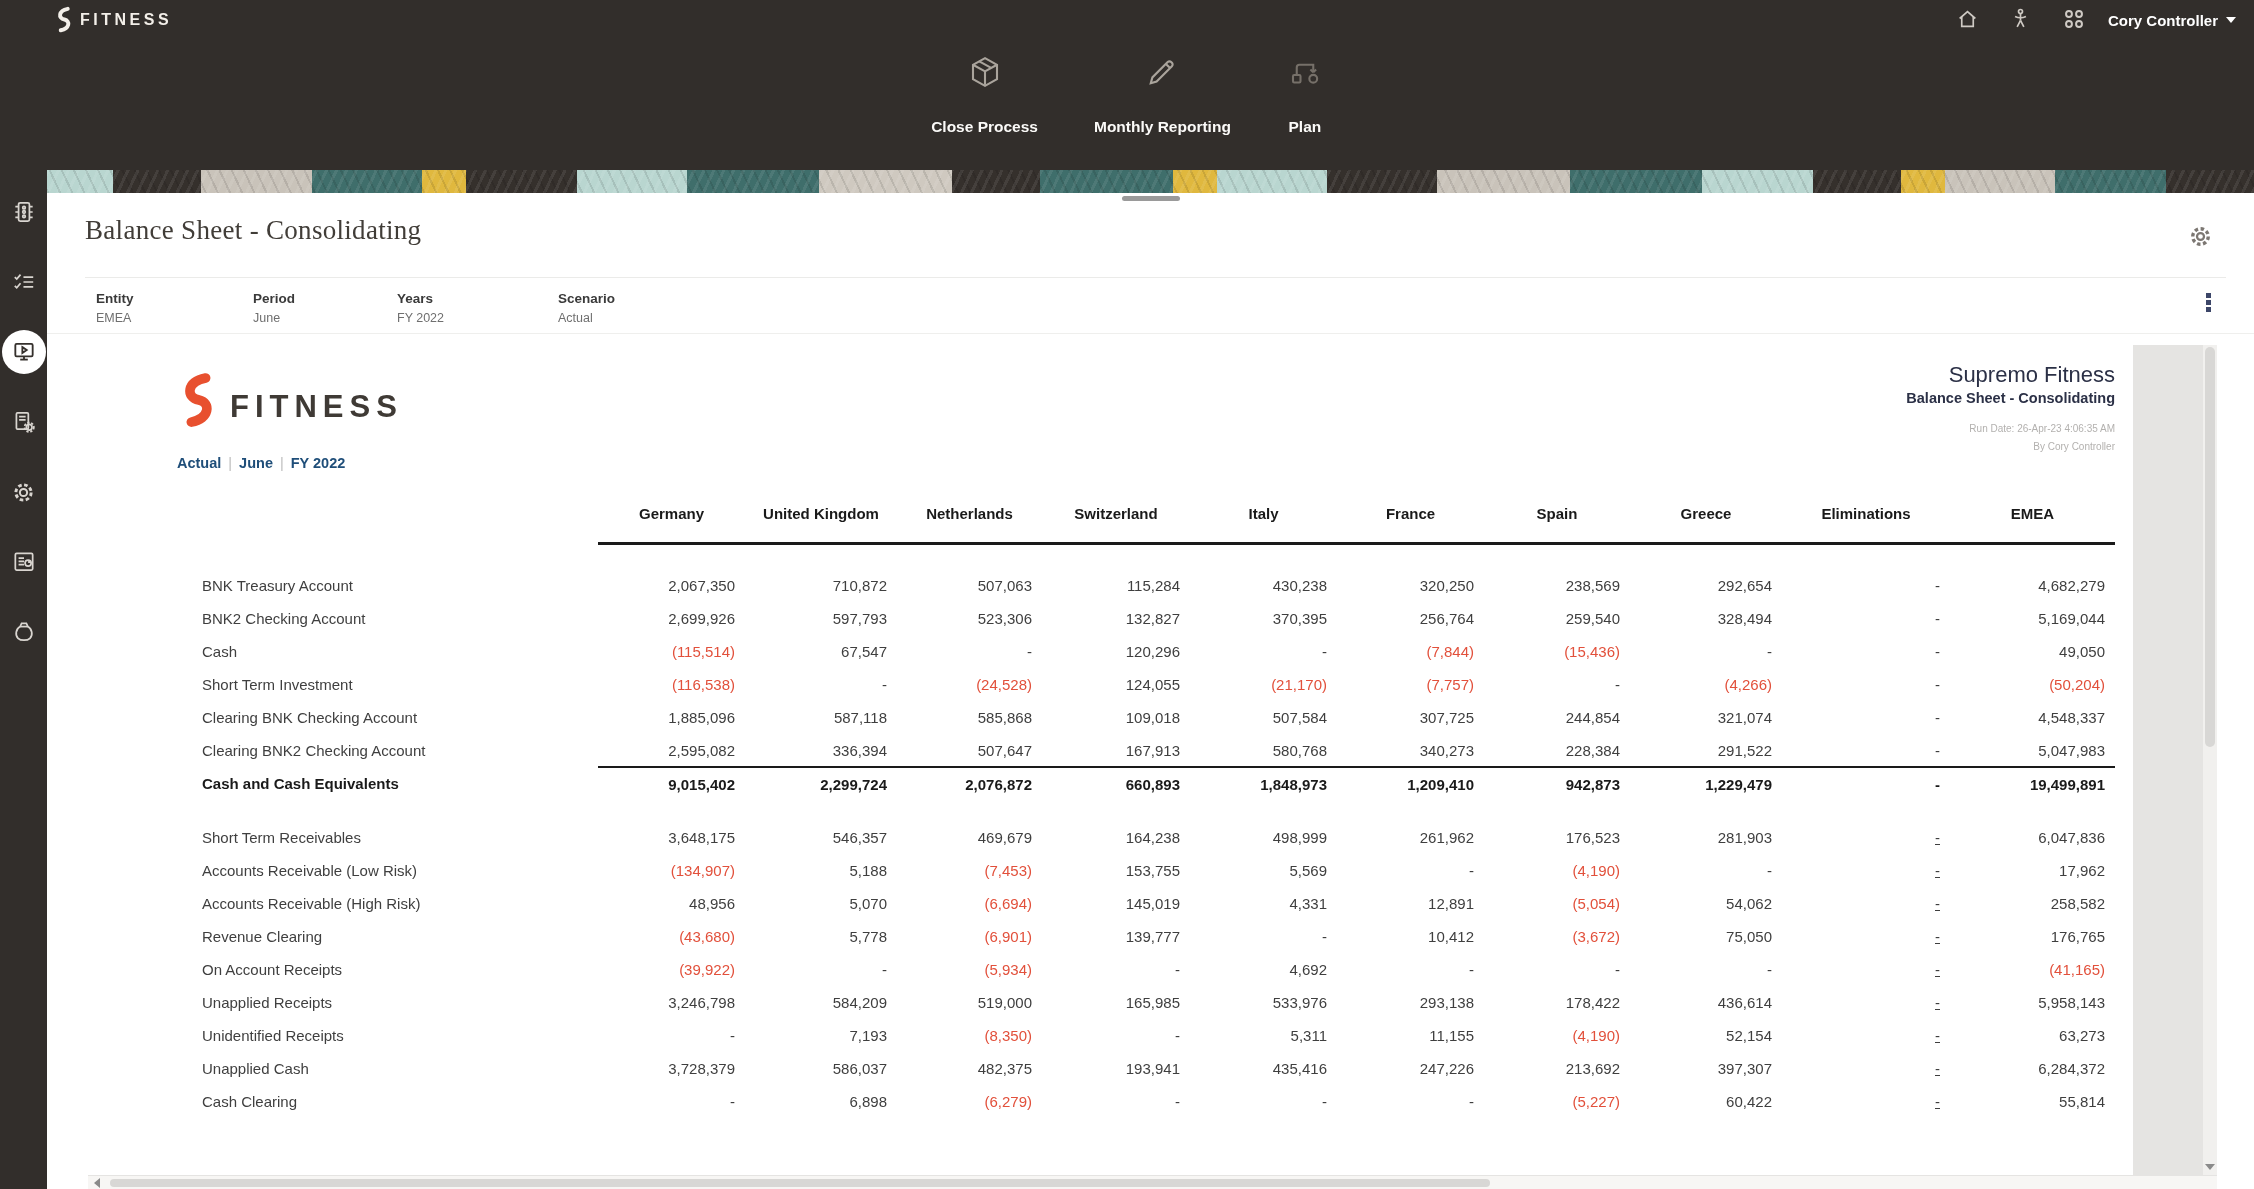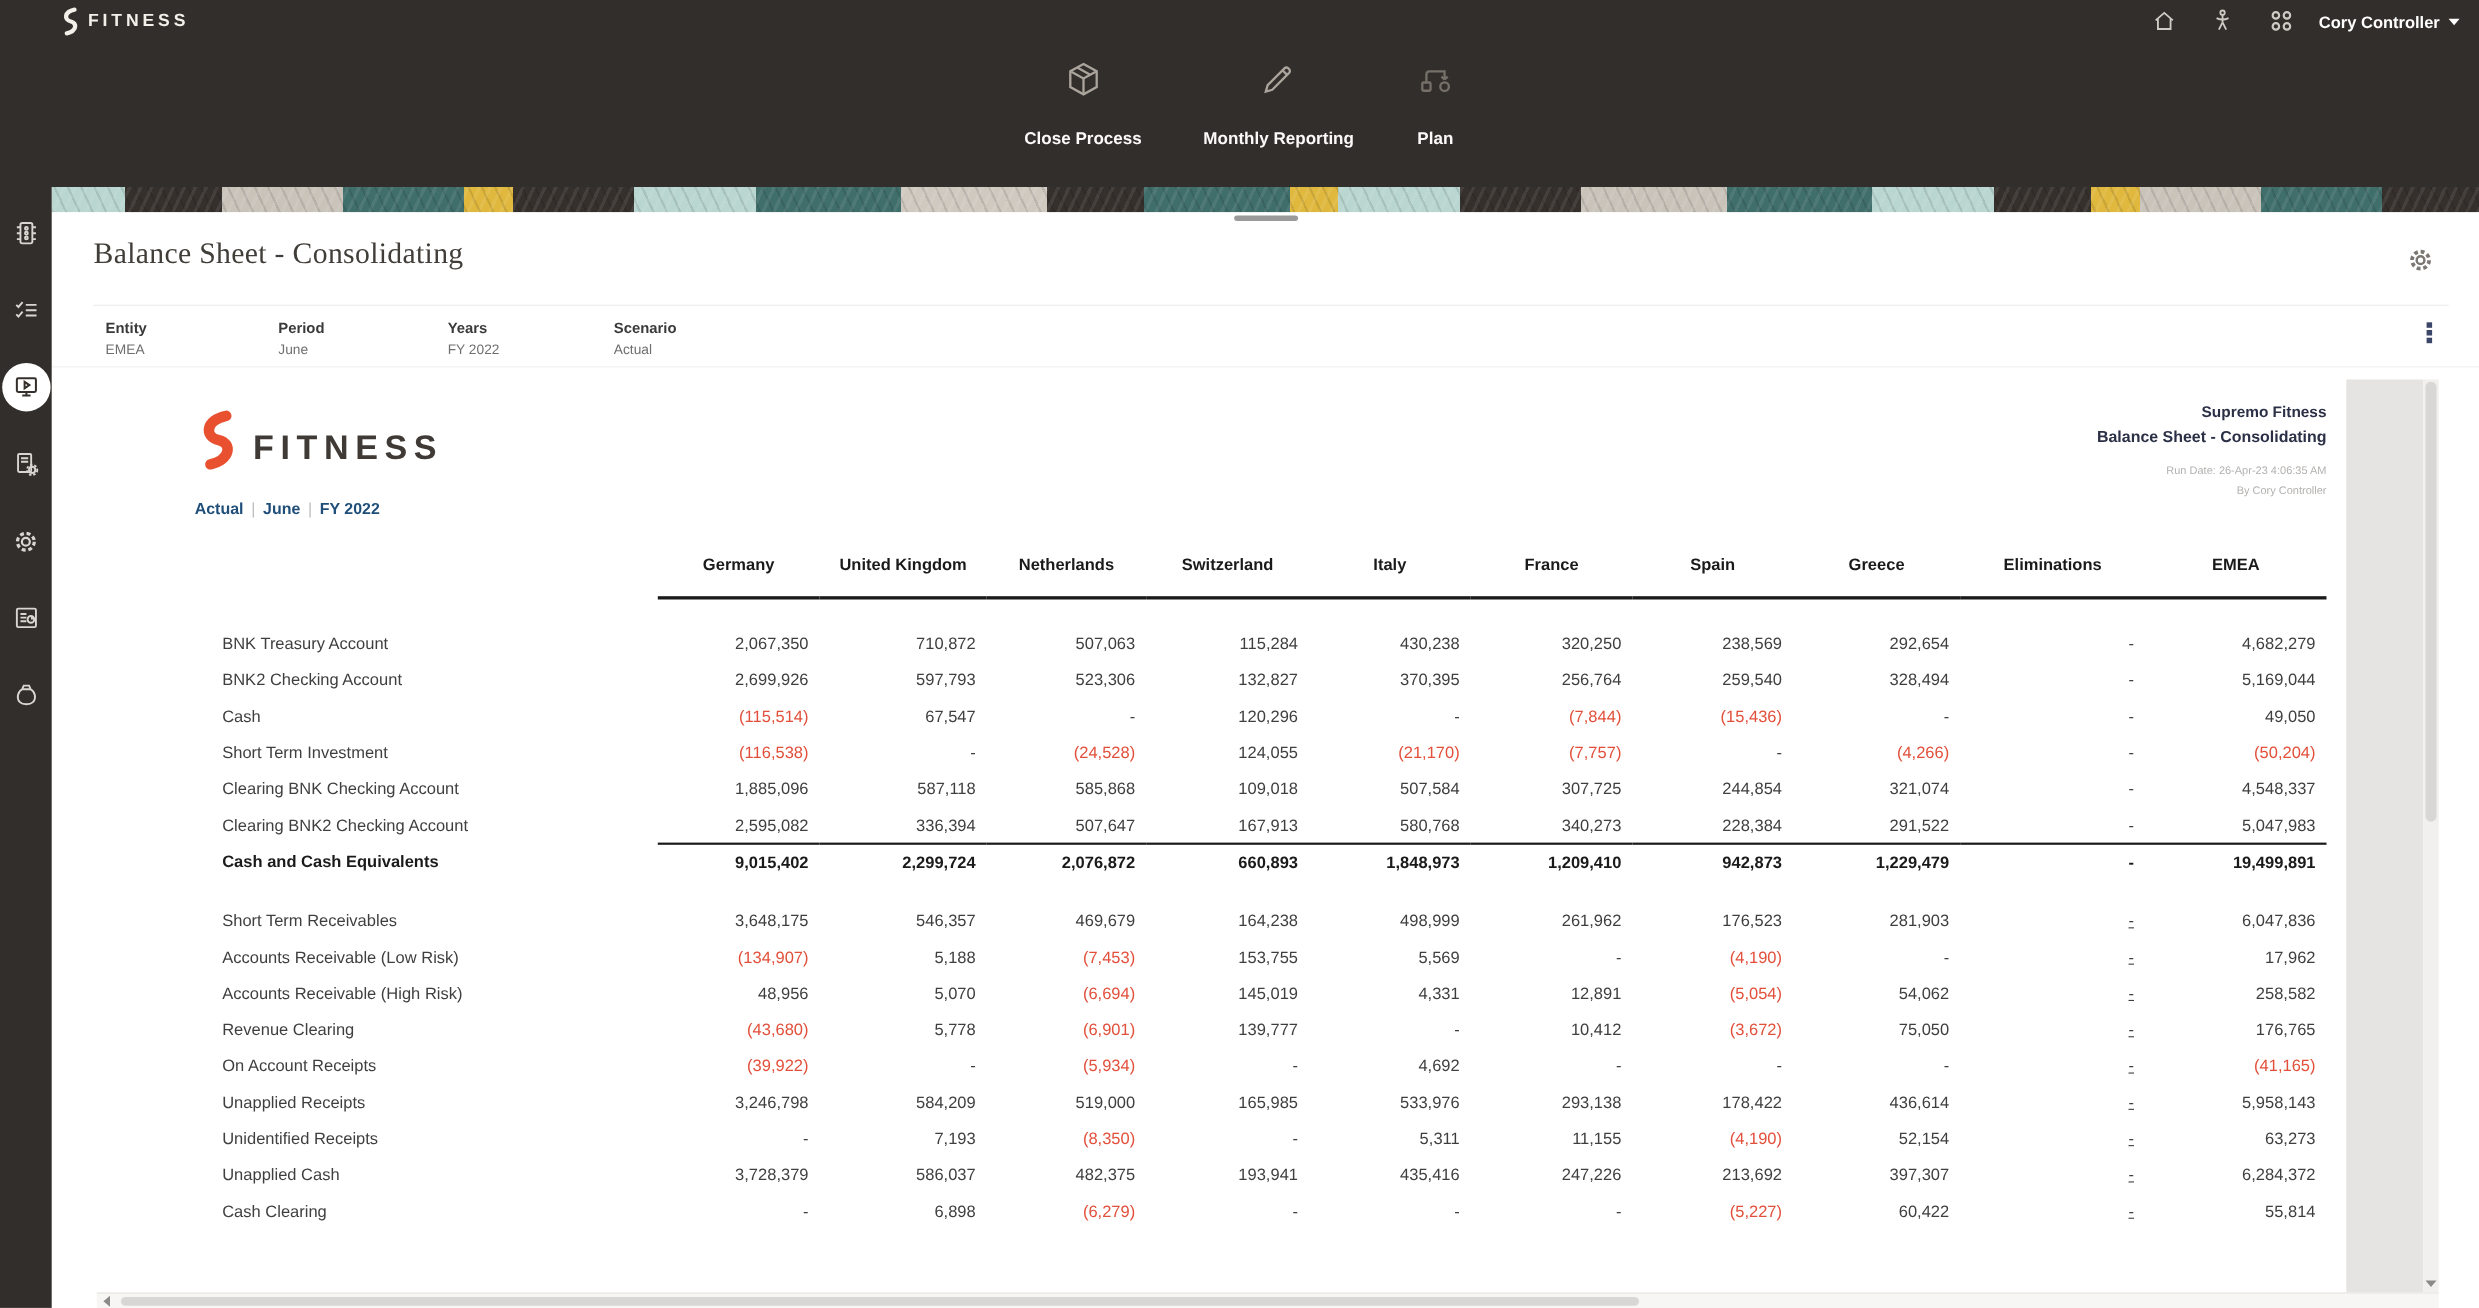--- a/index.html
+++ b/index.html
@@ -51,33 +51,33 @@
   .content{position:absolute;left:47px;top:193px;width:2207px;height:996px;background:#fff}
   .drag-handle{position:absolute;left:1075px;top:3px;width:58px;height:5px;border-radius:3px;background:#9a9a9a;cursor:grab}
   .page-title{position:absolute;left:38px;top:22px;font-family:"Liberation Serif",serif;font-weight:normal;
     font-size:27px;color:#413d38;letter-spacing:.3px}
   .gear-btn{position:absolute;right:40px;top:30px;background:none;border:none;color:#7c7772;cursor:pointer}
   .divider1{position:absolute;left:38px;right:28px;top:84px;height:1px;background:#ebebe9}
   .divider2{position:absolute;left:0;right:0;top:140px;height:1px;background:#efefed}
   .pov-item{position:absolute;top:98px;cursor:pointer}
   .pov-label{font-size:13.5px;font-weight:bold;color:#3a3a3a}
   .pov-value{font-size:12.5px;color:#6f6f6f;margin-top:5px}
-  .pov-0{left:49px}.pov-1{left:206px}.pov-2{left:360px}.pov-3{left:511px}
+  .pov-0{left:49px}.pov-1{left:206px}.pov-2{left:350px}.pov-3{left:511px}
   .kebab{position:absolute;right:43px;top:100px;background:none;border:none;cursor:pointer;
     display:flex;flex-direction:column;gap:2px}
   .kebab i{width:5px;height:5px;background:#3c4668;display:block}
 
   
   .report{position:absolute;left:41px;top:152px;width:2045px;height:830px;background:#fff}
   .rlogo-s{position:absolute;left:87px;top:26px}
   .rlogo-text{position:absolute;left:142px;top:44px;font-size:31px;font-weight:bold;letter-spacing:6px;color:#3f3a35}
   .rpov{position:absolute;left:89px;top:110px;font-size:14.5px;font-weight:bold;color:#1f4e79}
   .rpov .sep{color:#bdbdbd;font-weight:normal;padding:0 7px}
   .rhead-right{position:absolute;right:18px;top:16px;text-align:right}
-  .rcompany{font-size:14px;font-weight:bold;color:#2b3046;line-height:27px}
+  .rcompany{font-size:22px;font-weight:normal;color:#2b3046;line-height:27px}
   .rtitle{font-size:14.5px;font-weight:bold;color:#2b3046;line-height:20px}
   .rrun{margin-top:12px;font-size:10px;color:#b3b1af;line-height:18px}
 
   table.rep{position:absolute;left:112px;top:148px;border-collapse:collapse;table-layout:fixed;
     font-size:15px;color:#3f3f3f}
   table.rep th{font-weight:bold;color:#1a1a1a;text-align:center;vertical-align:middle;height:50px;
     line-height:19px;padding:0 4px 8px;border-bottom:3px solid #1a1a1a}
   table.rep th.lbl{border-bottom:none}
   table.rep td{text-align:right;height:33px;padding:0 10px 0 0;white-space:nowrap}
   table.rep td.lbl{text-align:left;padding:0 0 0 2px}

